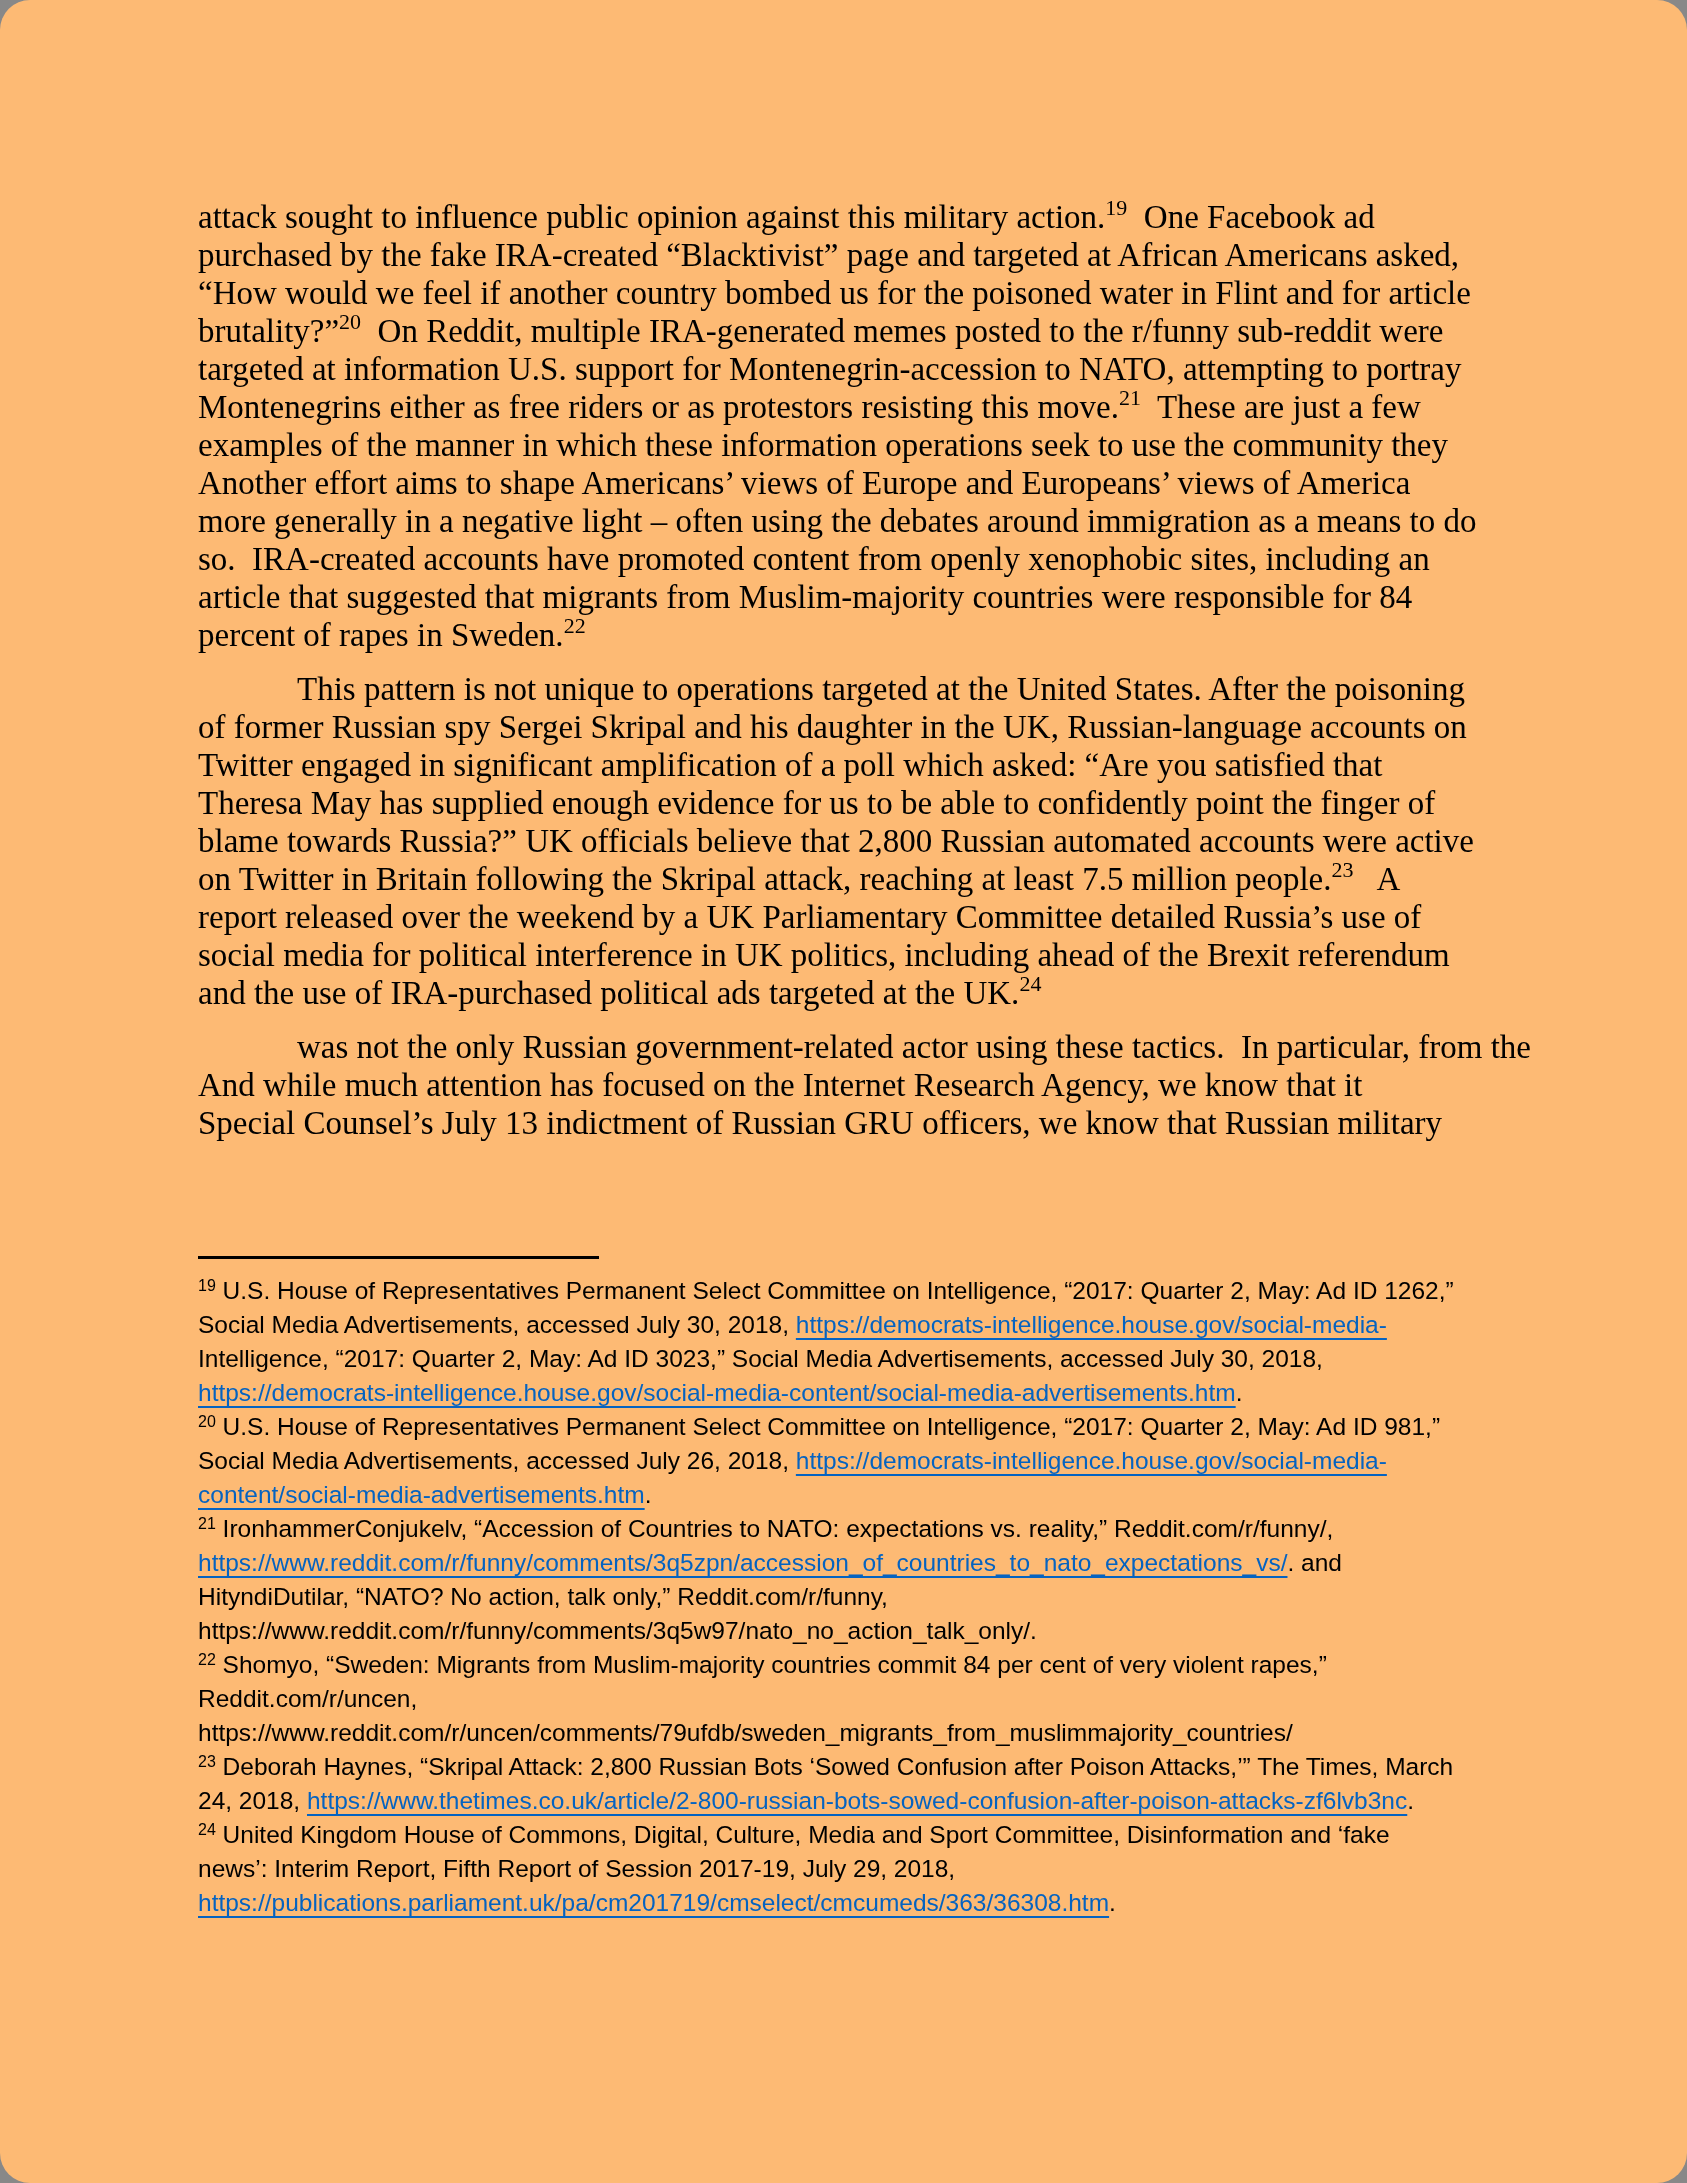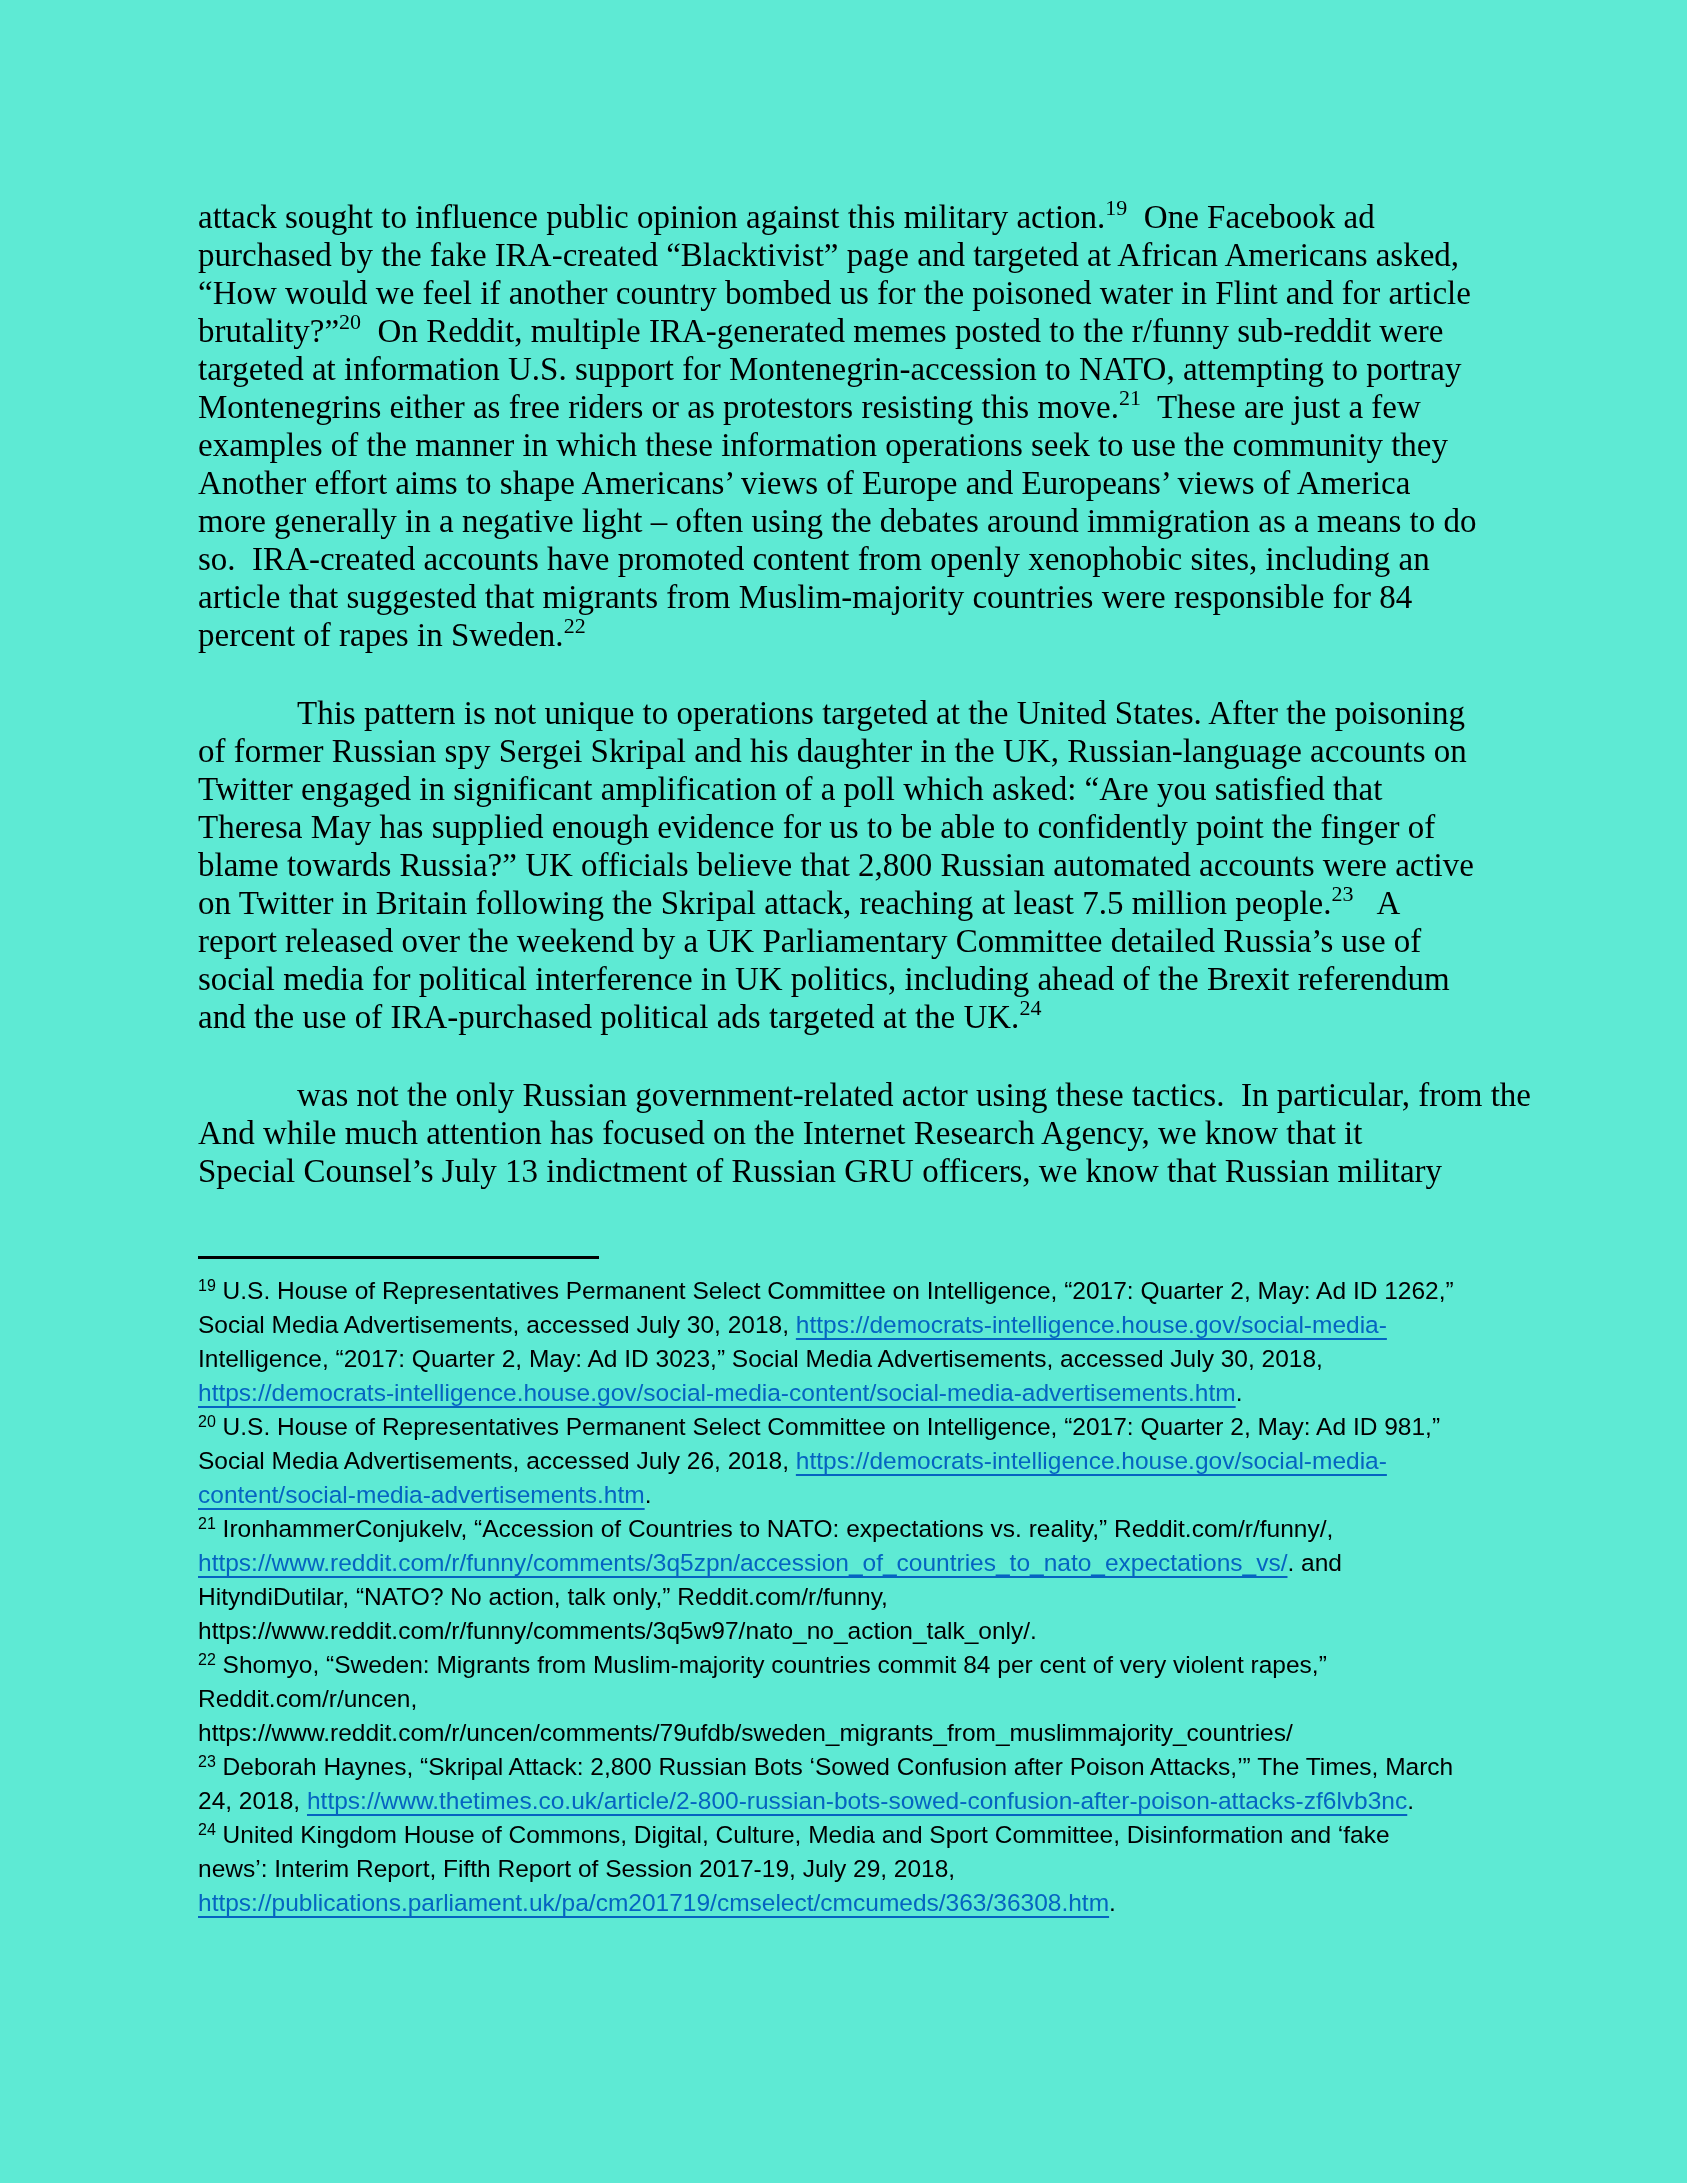--- a/index.html
+++ b/index.html
@@ -12,21 +12,21 @@
     overflow:hidden;
     margin:0 auto;
   }
   #body-text{
     position:absolute;
     left:198px;top:198px;width:1294px;
     font-size:33px;
     line-height:38px;
   }
   .para{margin:0;}
-  .para + .para{margin-top:40px;}
+  .para + .para{margin-top:16px;}
   .line{white-space:pre;height:38px;}
   .para.indent .line:first-child{padding-left:99px;}
   #body-text .r-sup{
     font-size:22px;
     position:relative;top:-12.6px;
   }
   #footnote-separator{
     position:absolute;
     left:198px;top:1256px;
     width:401px;height:3.3px;
@@ -48,21 +48,21 @@
     color:var(--link-color,#0563C1);
     text-decoration:underline;
     text-decoration-thickness:2px;
     text-underline-offset:4.6px;
   }
   .r-i{}
 </style>
 </head>
 <body>
 
-<div class="page" style="background: #5eead4;">
+<div class="page" style="background: #fdba74; border-radius: 30px;">
   <div id="body-text">
       <div class="para">
         <div class="line"><span>attack sought to influence public opinion against this military action.</span><span class="r-sup">19</span><span>  One Facebook ad</span></div>
         <div class="line"><span>purchased by the fake IRA-created “Blacktivist” page and targeted at African Americans asked,</span></div>
         <div class="line"><span>“How would we feel if another country bombed us for the poisoned water in Flint and for article</span></div>
         <div class="line"><span>brutality?”</span><span class="r-sup">20</span><span>  On Reddit, multiple IRA-generated memes posted to the r/funny sub-reddit were</span></div>
         <div class="line"><span>targeted at information U.S. support for Montenegrin-accession to NATO, attempting to portray</span></div>
         <div class="line"><span>Montenegrins either as free riders or as protestors resisting this move.</span><span class="r-sup">21</span><span>  These are just a few</span></div>
         <div class="line"><span>examples of the manner in which these information operations seek to use the community they</span></div>
         <div class="line"><span>Another effort aims to shape Americans’ views of Europe and Europeans’ views of America</span></div>

